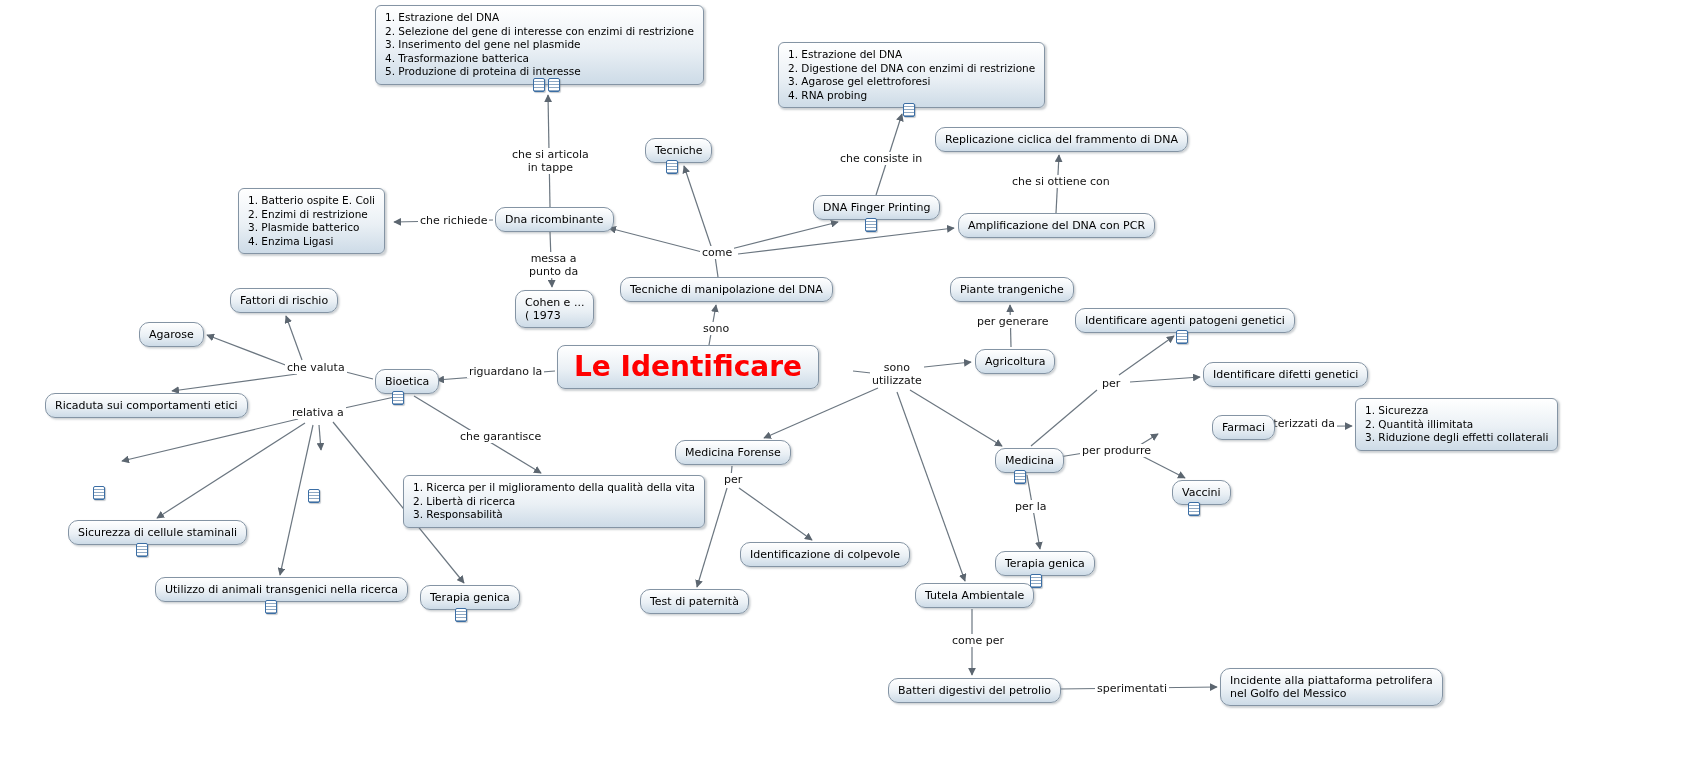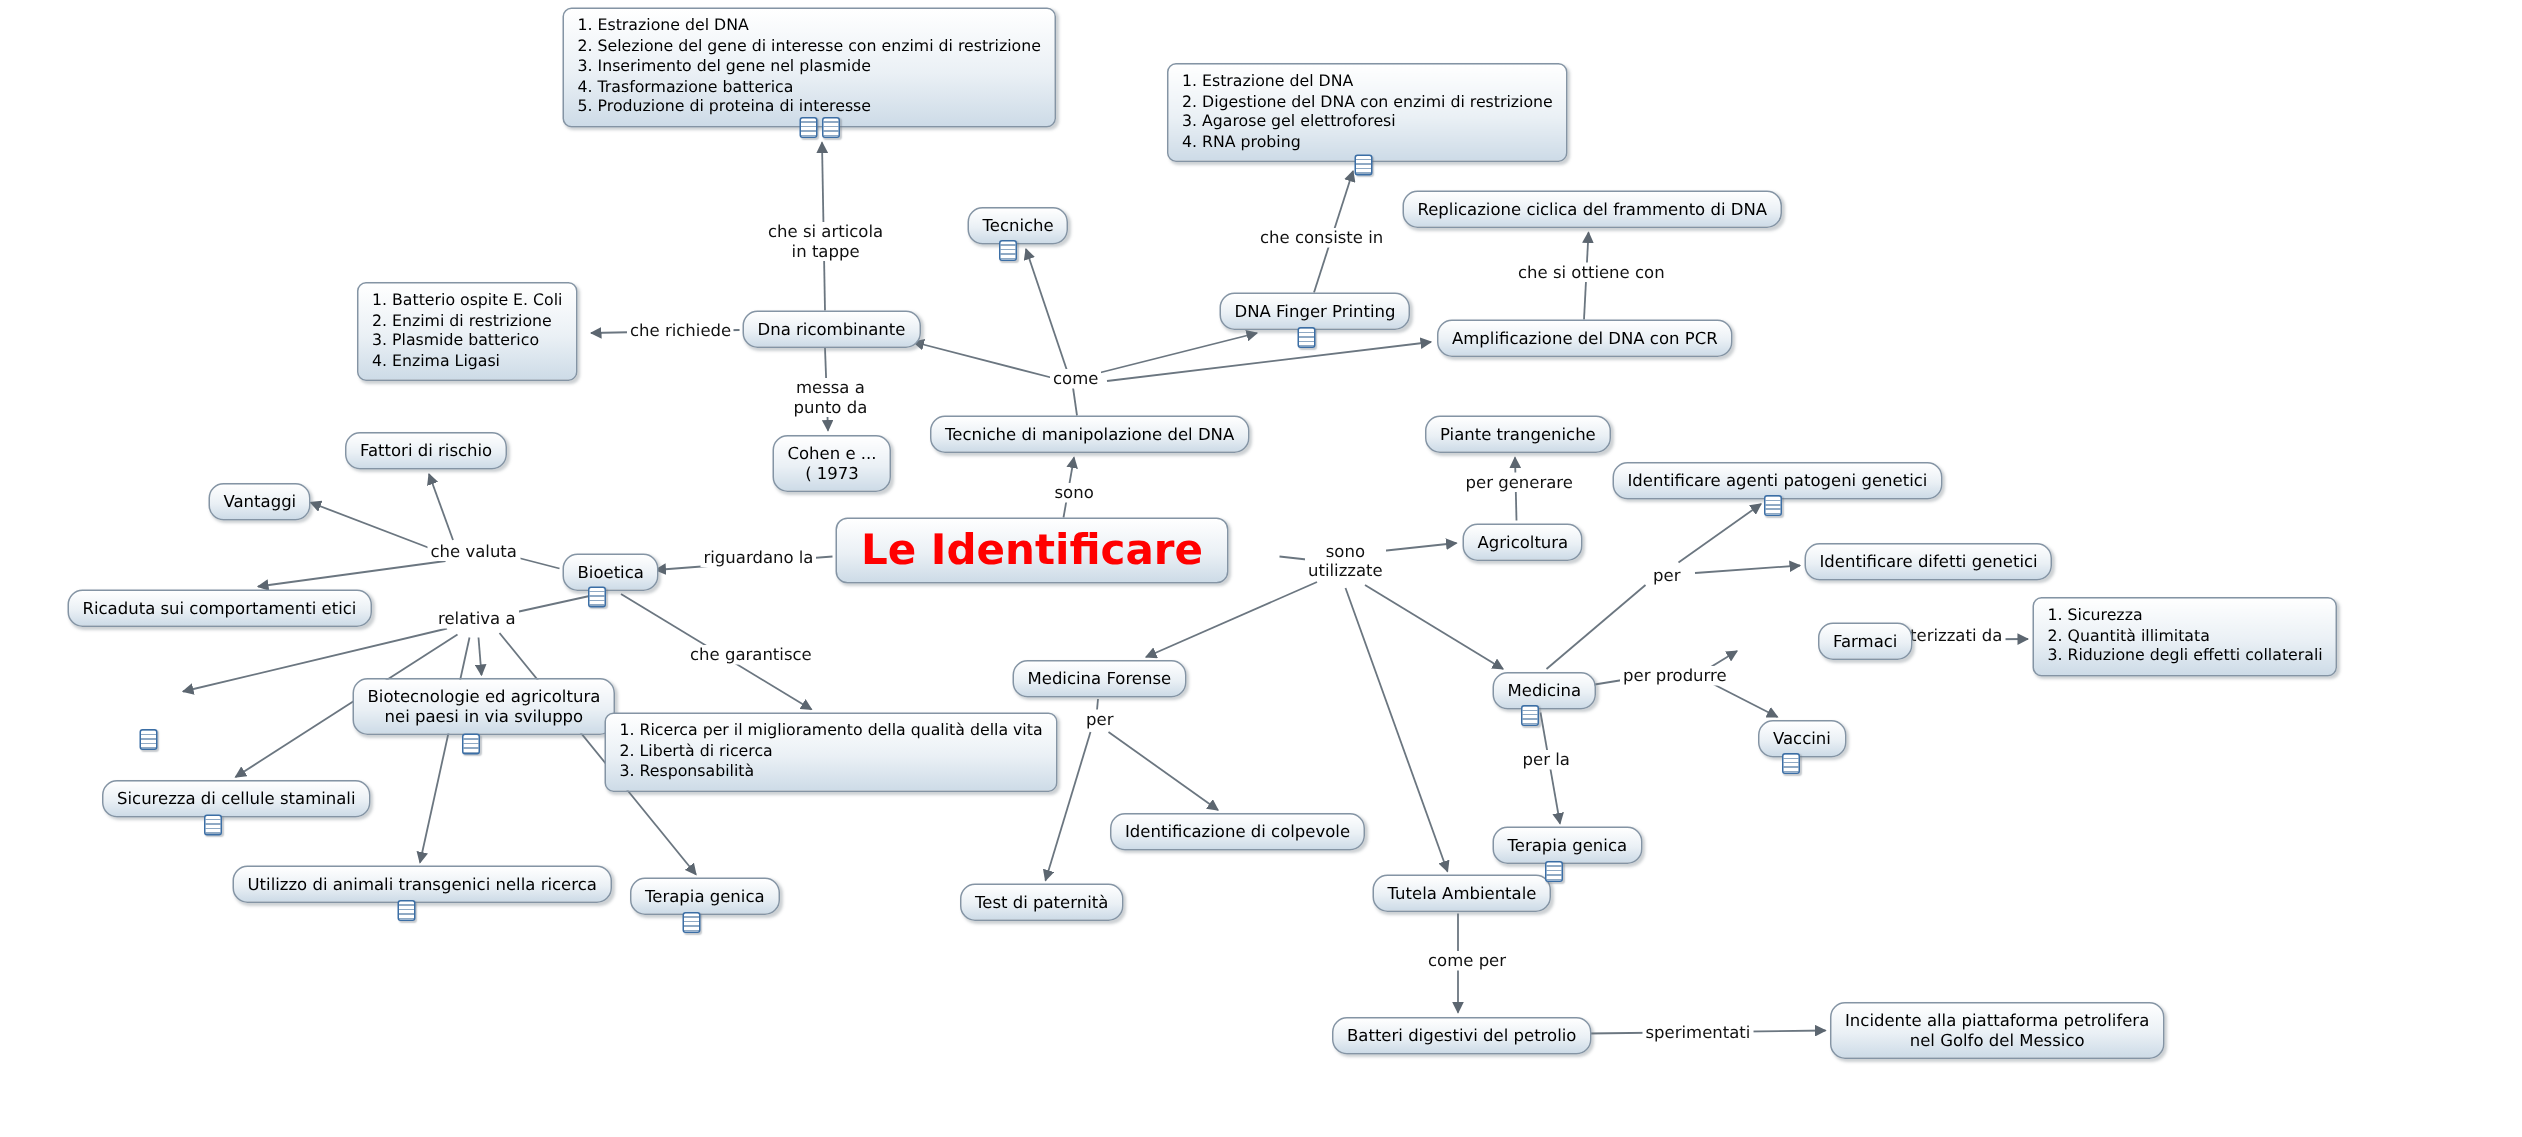--- a/index.html
+++ b/index.html
@@ -6,21 +6,21 @@
   body { background:#ffffff; }
   .canvas {
     position:relative; width:1681px; height:758px; background:#ffffff;
     font-family:"DejaVu Sans","Liberation Sans",sans-serif; overflow:hidden;
   }
   .edges { position:absolute; left:0; top:0; pointer-events:none; }
   .node {
     position:absolute; border:1px solid #8494a4; border-radius:10px;
     background:linear-gradient(to bottom,#ffffff 0%,#eaf0f5 55%,#cddbe7 100%);
     padding:5px 9px; font-size:11px; line-height:13px; color:#000;
-    text-align:center; white-space:pre; box-shadow:1.5px 1.5px 2px rgba(110,120,130,0.35);
+    white-space:pre; box-shadow:1.5px 1.5px 2px rgba(110,120,130,0.35);
     cursor:pointer;
   }
   .listbox { text-align:left; border-radius:6px; font-size:10.5px; line-height:13.5px; }
   .central { font-size:28px; line-height:34px; font-weight:bold; color:#ff0000; padding:4px 16px; border-radius:8px; }
   .link-label {
     position:absolute; font-size:11px; line-height:13px; color:#111;
     text-align:center; background:#ffffff; padding:0 2px; white-space:pre;
   }
   .doc-icon {
     position:absolute; width:12px; height:14px;
@@ -128,34 +128,32 @@
 3. Plasmide batterico
 4. Enzima Ligasi</div>
   <div class="node" style="left:495px;top:207px">Dna ricombinante</div>
   <div class="node" style="left:813px;top:195px">DNA Finger Printing</div>
   <div class="node" style="left:958px;top:213px">Amplificazione del DNA con PCR</div>
   <div class="node" style="left:515px;top:290px">Cohen e ...
 ( 1973</div>
   <div class="node" style="left:620px;top:277px">Tecniche di manipolazione del DNA</div>
   <div class="node" style="left:950px;top:277px">Piante trangeniche</div>
   <div class="node" style="left:230px;top:288px">Fattori di rischio</div>
-  <div class="node" style="left:139px;top:322px">Vantaggi</div>
+  <div class="node" style="left:139px;top:322px">Agarose</div>
   <div class="node" style="left:1075px;top:308px">Identificare agenti patogeni genetici</div>
   <div class="node" style="left:975px;top:349px">Agricoltura</div>
   <div class="node central" style="left:557px;top:345px">Le Identificare</div>
   <div class="node" style="left:1203px;top:362px">Identificare difetti genetici</div>
   <div class="node" style="left:45px;top:393px">Ricaduta sui comportamenti etici</div>
   <div class="node" style="left:375px;top:369px">Bioetica</div>
   <div class="node listbox" style="left:1355px;top:398px">1. Sicurezza
 2. Quantità illimitata
 3. Riduzione degli effetti collaterali</div>
   <div class="node" style="left:1212px;top:415px">Farmaci</div>
   <div class="node" style="left:675px;top:440px">Medicina Forense</div>
-  <div class="node" style="left:235px;top:452px">Biotecnologie ed agricoltura
-nei paesi in via sviluppo</div>
   <div class="node" style="left:995px;top:448px">Medicina</div>
   <div class="node listbox" style="left:403px;top:475px">1. Ricerca per il miglioramento della qualità della vita
 2. Libertà di ricerca
 3. Responsabilità</div>
   <div class="node" style="left:1172px;top:480px">Vaccini</div>
   <div class="node" style="left:68px;top:520px">Sicurezza di cellule staminali</div>
   <div class="node" style="left:740px;top:542px">Identificazione di colpevole</div>
   <div class="node" style="left:995px;top:551px">Terapia genica</div>
   <div class="node" style="left:155px;top:577px">Utilizzo di animali transgenici nella ricerca</div>
   <div class="node" style="left:420px;top:585px">Terapia genica</div>

